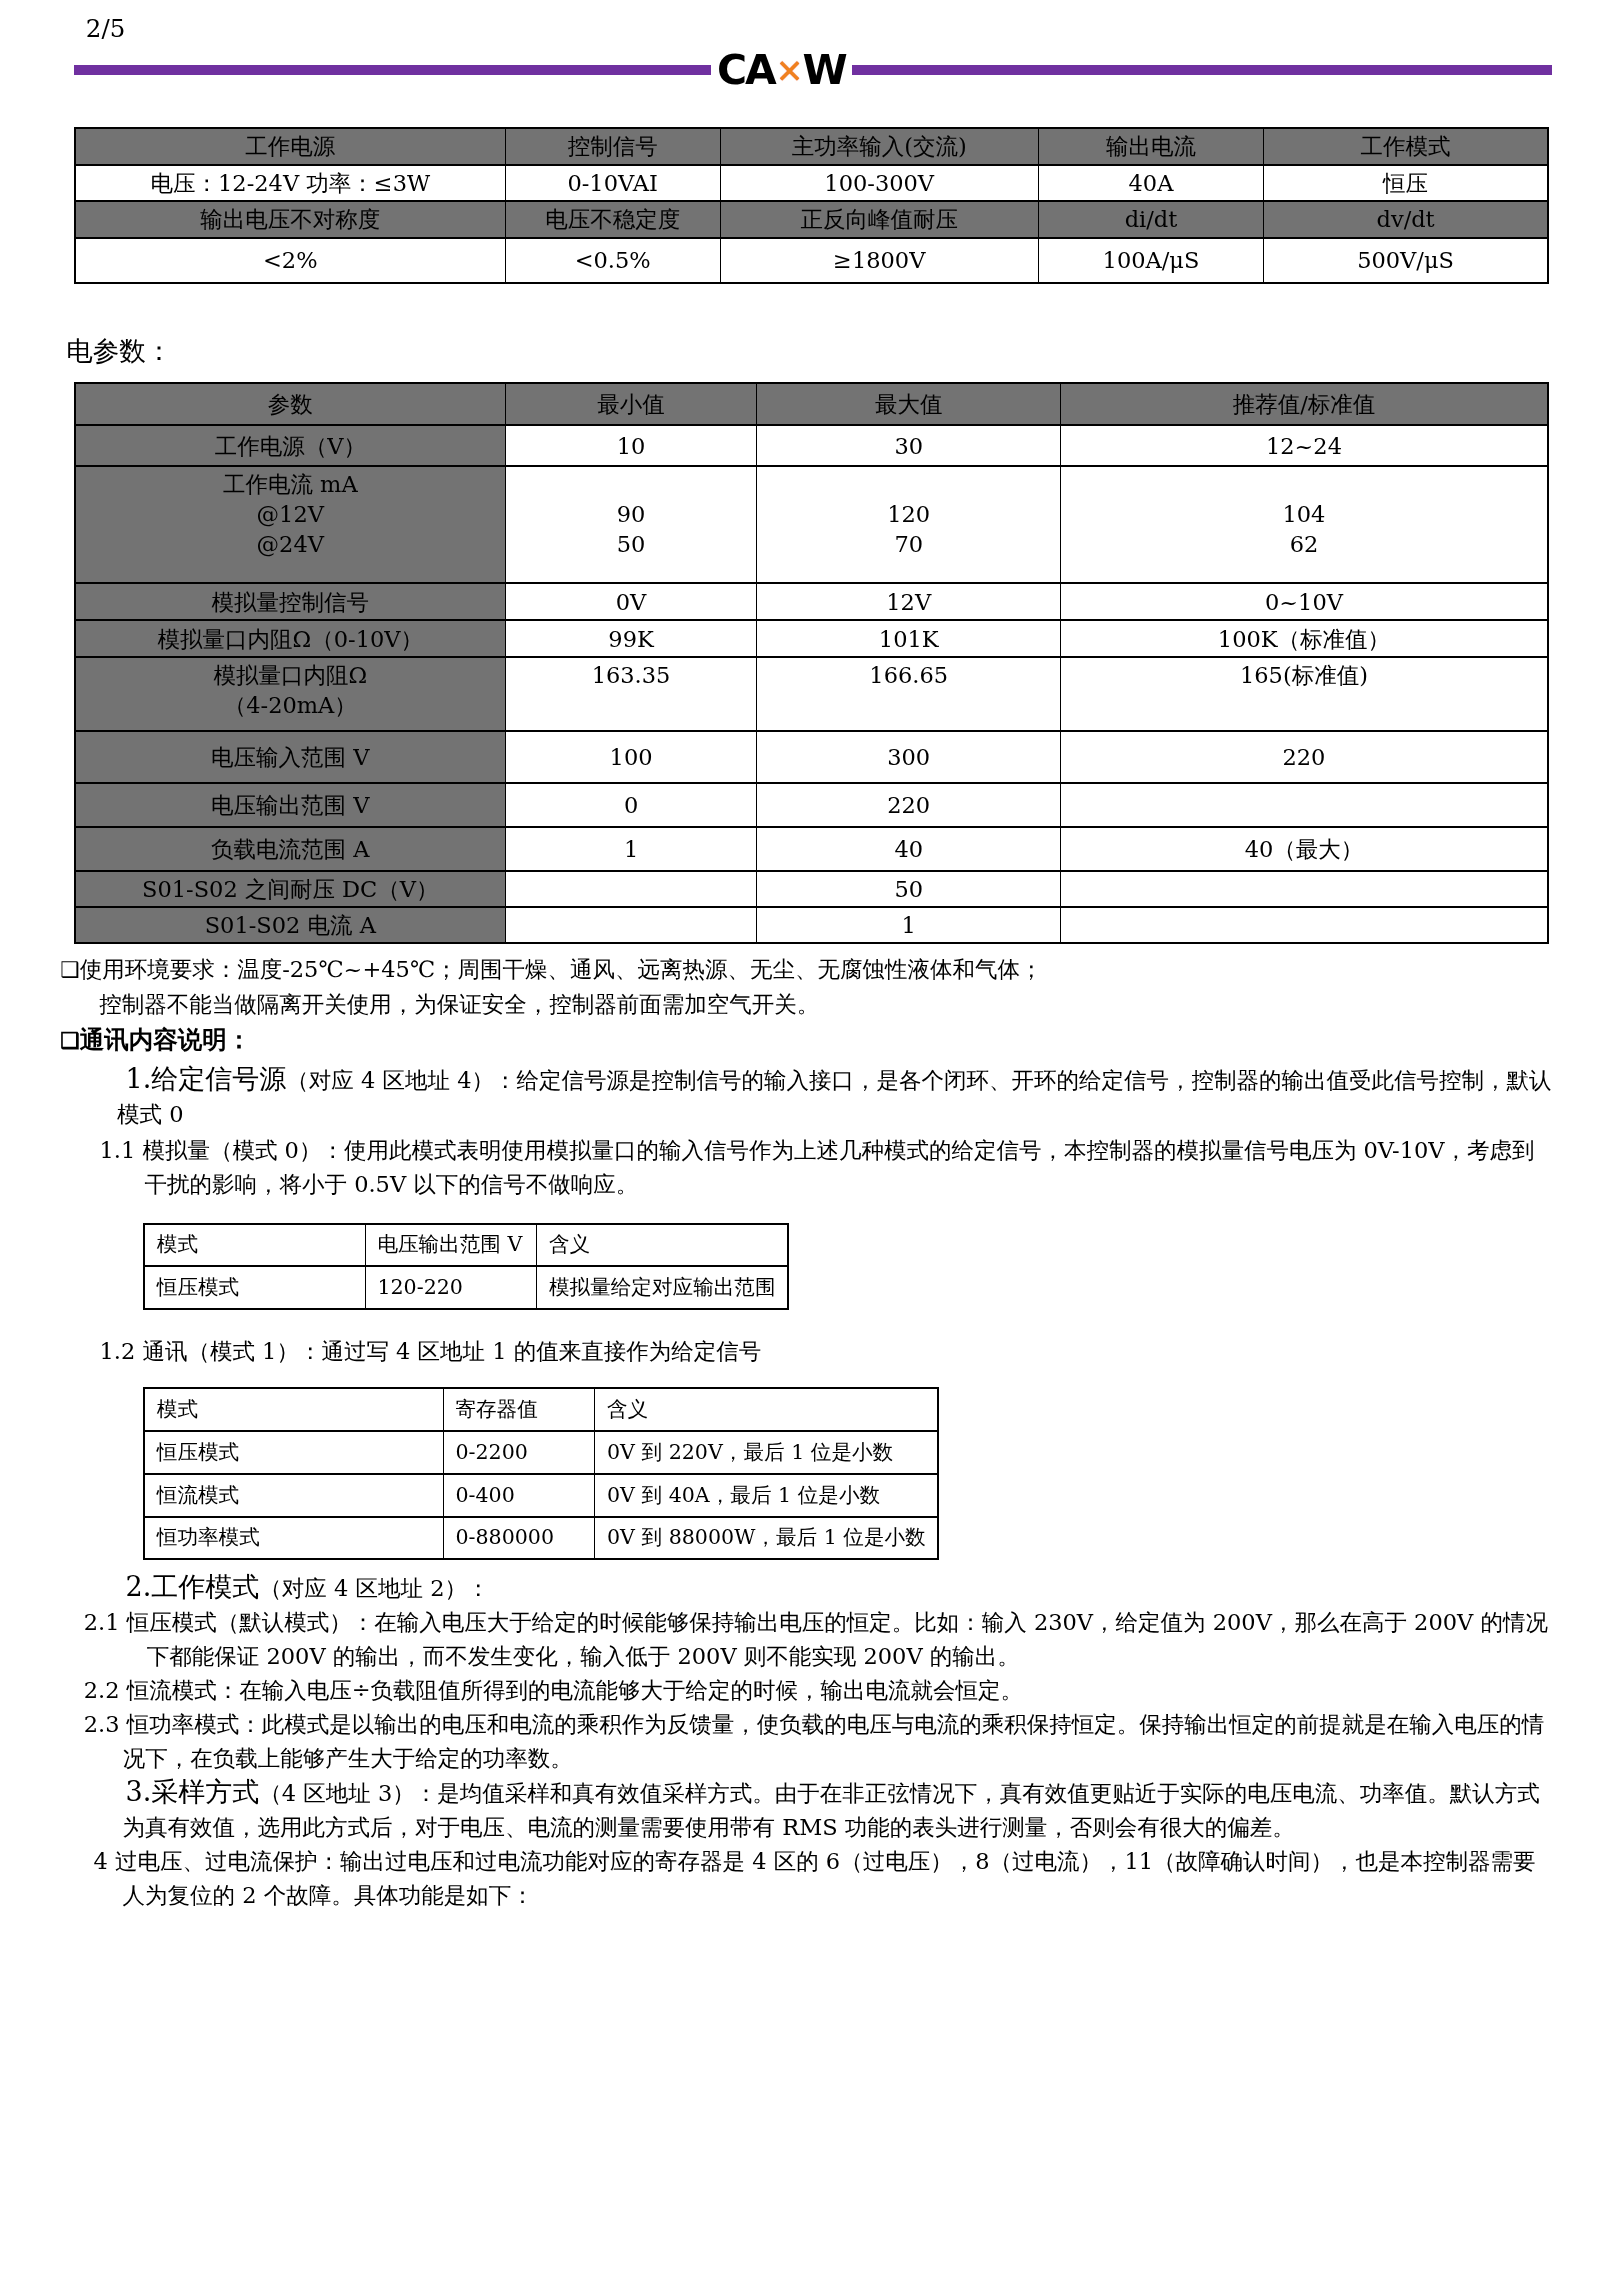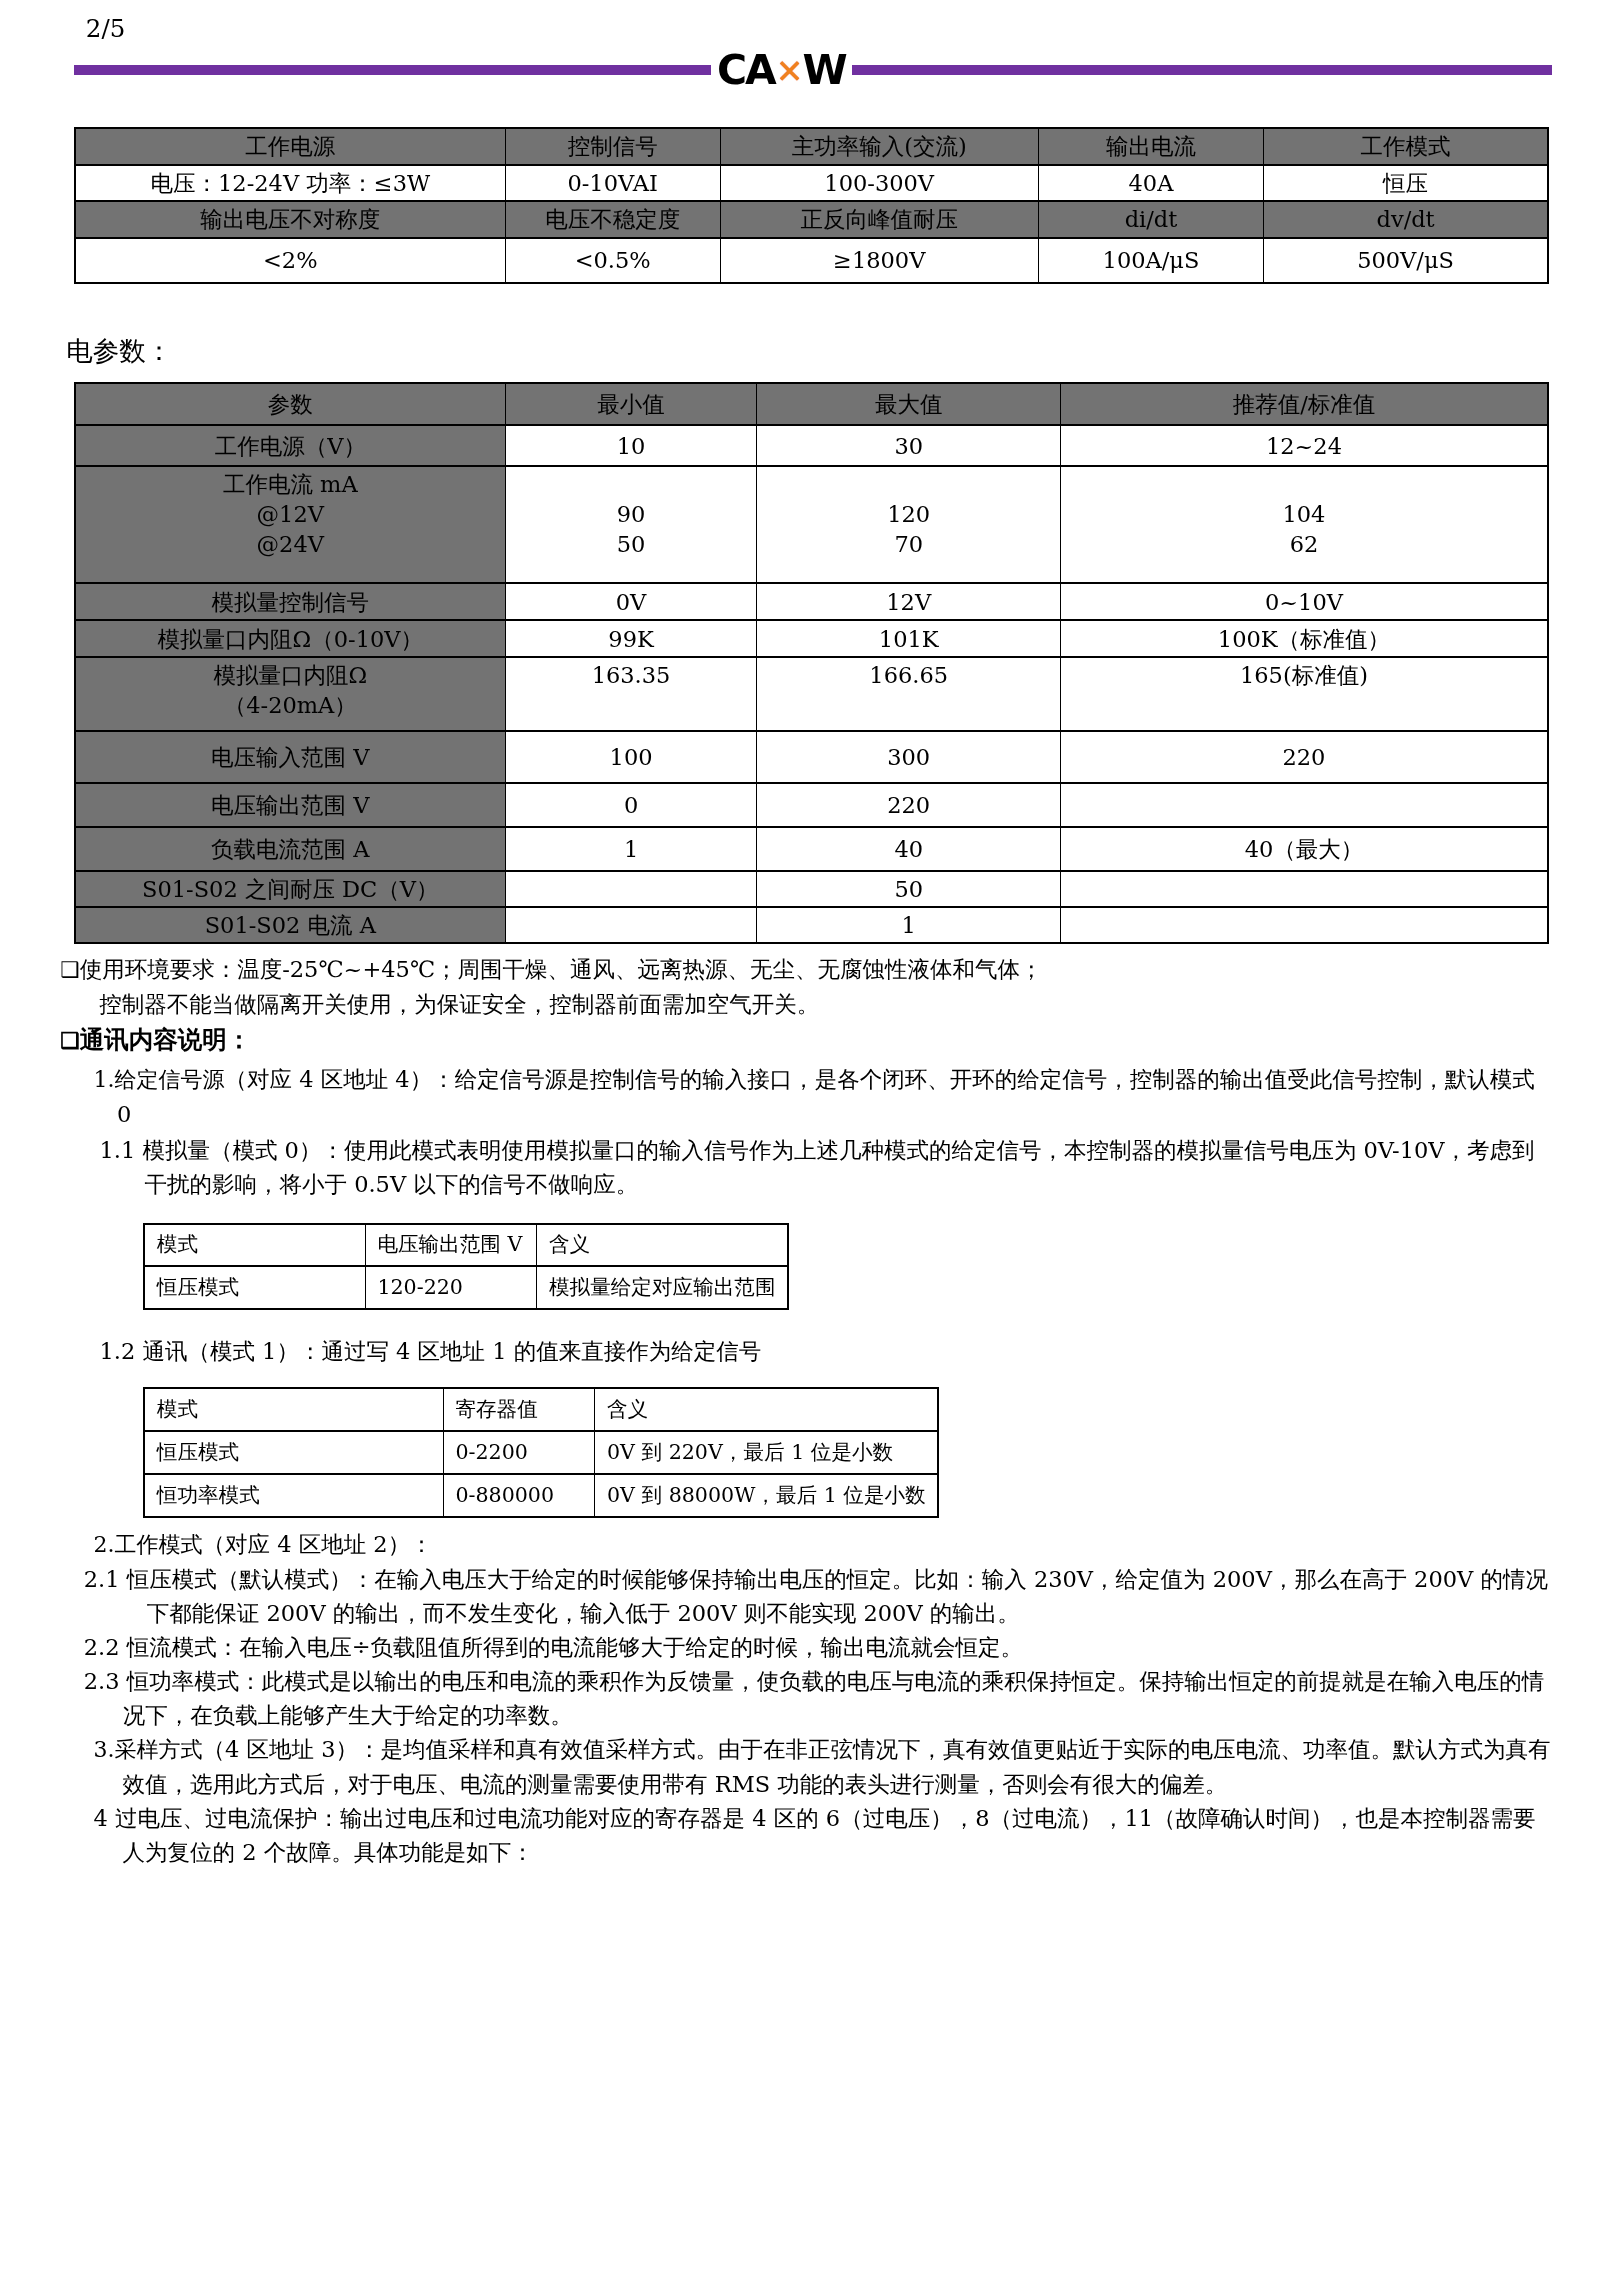--- a/index.html
+++ b/index.html
@@ -53,21 +53,21 @@
   .comm-title{margin-left:-13.7px;margin-top:2px;font-size:24.5px;font-weight:bold;}
   .p-sec1{margin-left:19.6px;padding-left:23.5px;text-indent:-23.5px;margin-top:3.9px;}
   .p-sub1{margin-left:25.5px;padding-left:45px;text-indent:-45px;margin-top:2px;}
   .p-line{margin-left:25.5px;margin-top:3.9px;}
   .p-sec2{margin-left:19.6px;margin-top:3.9px;}
   .p-21{margin-left:9.8px;padding-left:63px;text-indent:-63px;}
   .p-23{margin-left:9.8px;padding-left:39px;text-indent:-39px;}
   .p-sec3{margin-left:19.6px;padding-left:29px;text-indent:-29px;}
   .tblA{margin-top:21.6px;margin-bottom:23.5px;}
   .tblB{margin-top:19.6px;margin-bottom:9.8px;}
-  .lbl-big{font-size:22px;}
+  .lbl-big{font-size:27px;margin-left:32px;}
 </style>
 </head>
 <body>
 
 <div class="page">
 
   <div class="pageno">2/5</div>
 
   <div class="rule">
     <div class="bar bar-left"></div>
@@ -240,20 +240,25 @@
       <td class="bw1">模式</td>
       <td class="bw2">寄存器值</td>
       <td>含义</td>
     </tr>
     <tr>
       <td>恒压模式</td>
       <td>0-2200</td>
       <td>0V 到 220V，最后 1 位是小数</td>
     </tr>
     <tr>
+      <td>恒流模式</td>
+      <td>0-400</td>
+      <td>0V 到 40A，最后 1 位是小数</td>
+    </tr>
+    <tr>
       <td>恒功率模式</td>
       <td>0-880000</td>
       <td>0V 到 88000W，最后 1 位是小数</td>
     </tr>
   </tbody>
     </table>
 
   <p class="para p-sec2"><span class="b lbl-big">2.工作模式</span><span>（对应 4 区地址 2）：</span></p>
   <p class="para p-21">2.1 恒压模式（默认模式）：在输入电压大于给定的时候能够保持输出电压的恒定。比如：输入 230V，给定值为 200V，那么在高于 200V 的情况下都能保证 200V 的输出，而不发生变化，输入低于 200V 则不能实现 200V 的输出。</p>
   <p class="para p-21">2.2 恒流模式：在输入电压÷负载阻值所得到的电流能够大于给定的时候，输出电流就会恒定。</p>

